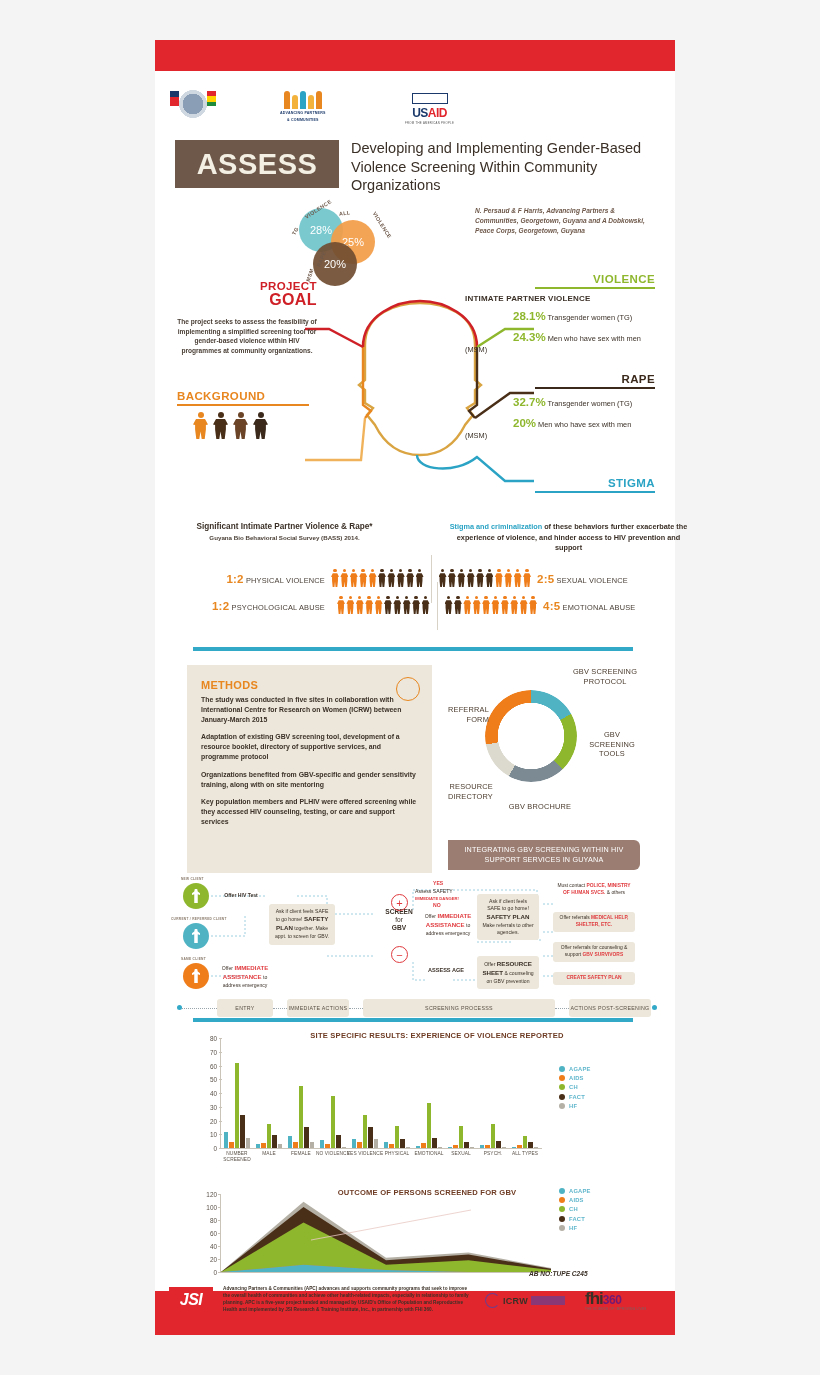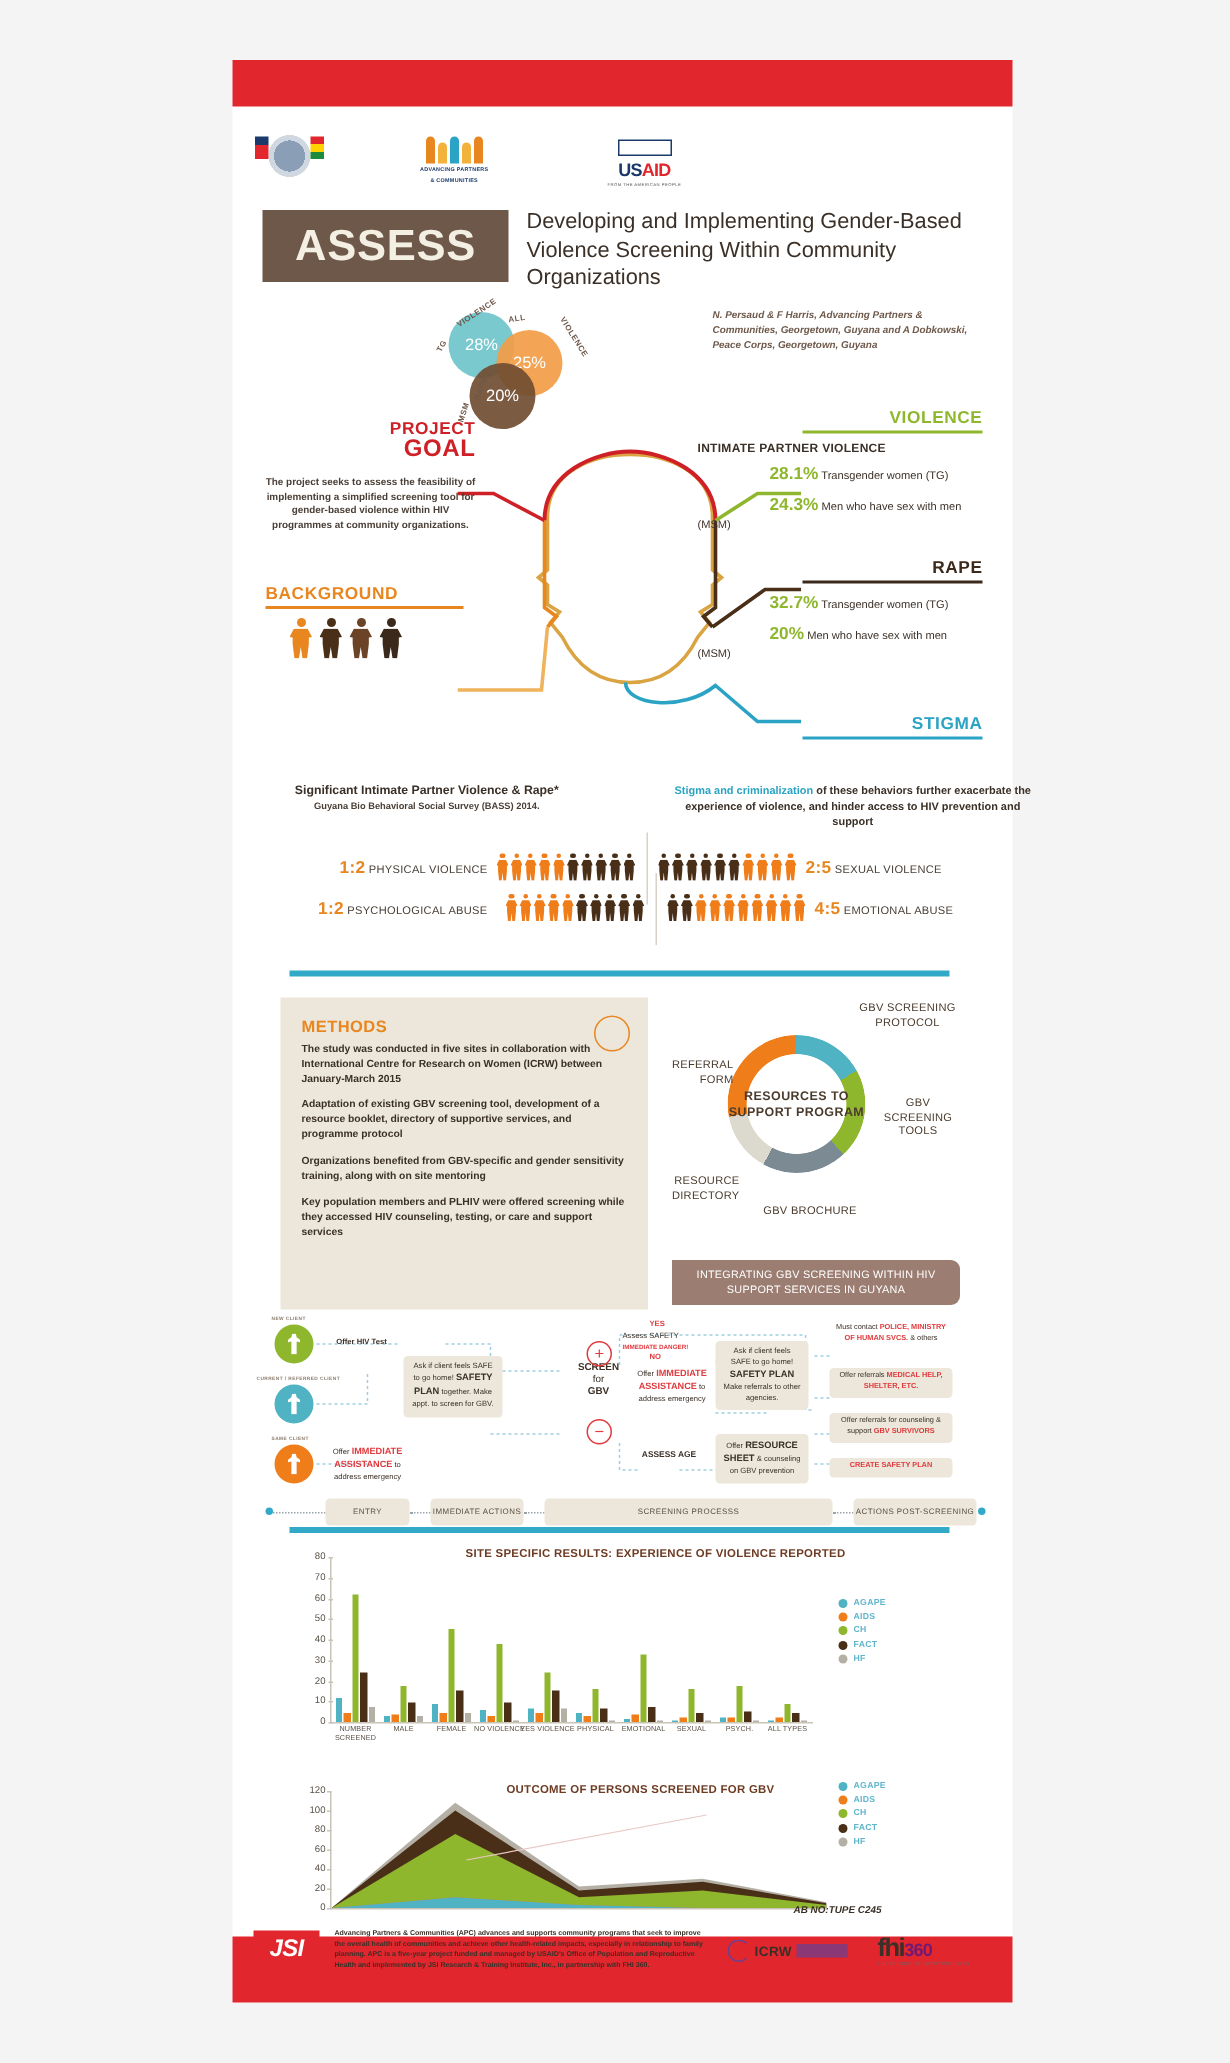--- a/index.html
+++ b/index.html
@@ -511,23 +511,20 @@
   <div class="methods">
     <h3>METHODS</h3>
     <div class="globe"></div>
     <p>The study was conducted in five sites in collaboration with International Centre for Research on Women (ICRW) between January-March 2015</p>
     <p>Adaptation of existing GBV screening tool, development of a resource booklet, directory of supportive services, and programme protocol</p>
     <p>Organizations benefited from GBV-specific and gender sensitivity training, along with on site mentoring</p>
     <p>Key population members and PLHIV were offered screening while they accessed HIV counseling, testing, or care and support services</p>
   </div>
 
   <div class="donut"></div>
-  <div class="donut-hole">
-    <span>RESOURCES TO SUPPORT PROGRAM</span>
-  </div>
   <div class="dlab d1">GBV SCREENING PROTOCOL</div>
   <div class="dlab d2">GBV SCREENING TOOLS</div>
   <div class="dlab d3">GBV BROCHURE</div>
   <div class="dlab d4">RESOURCE DIRECTORY</div>
   <div class="dlab d5">REFERRAL FORM</div>
 
   <div class="banner">
     <span>INTEGRATING GBV SCREENING WITHIN HIV SUPPORT SERVICES IN GUYANA</span>
   </div>
 

